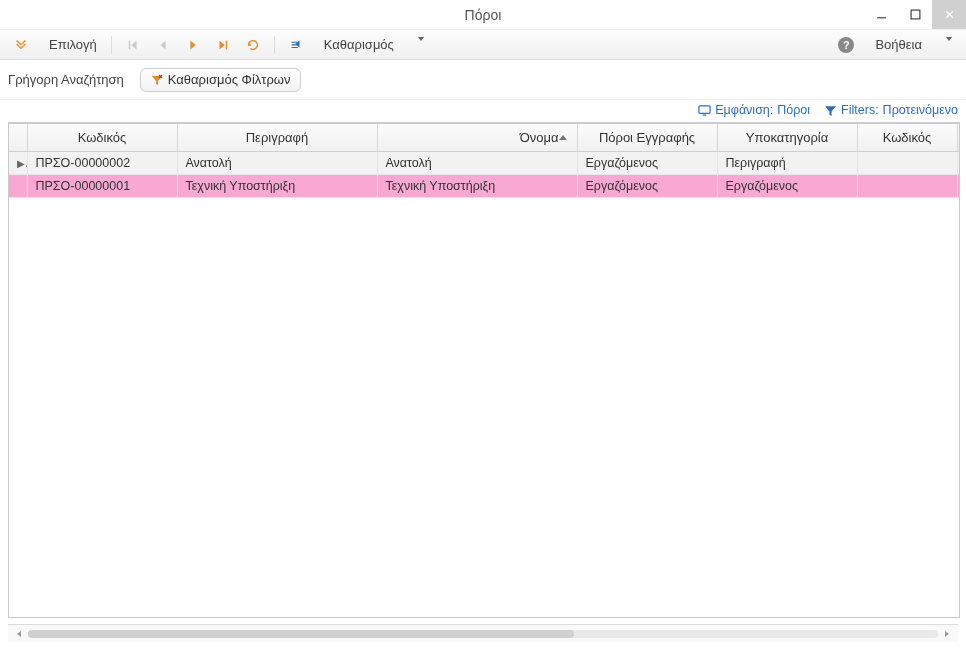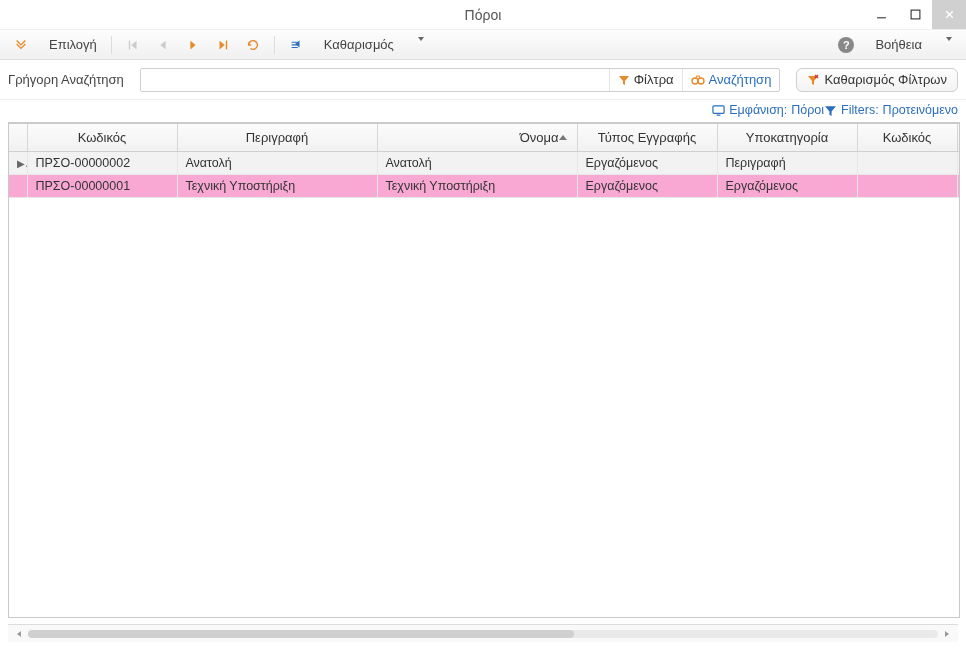--- a/index.html
+++ b/index.html
@@ -26,21 +26,21 @@
   
   .searchbar { height: 40px; padding: 6px 8px; display: flex; align-items: center; gap: 16px; border-bottom: 1px solid #eee; }
   .searchbar .label { color: #444; white-space: nowrap; }
   .search-input-wrap { flex: 1; display: flex; align-items: center; border: 1px solid #cfcfcf; border-radius: 2px; height: 24px; background: #fff; }
   .search-input { flex: 1; border: none; outline: none; padding: 2px 6px; height: 100%; font: inherit; }
   .inline-btn { display: flex; align-items: center; gap: 4px; padding: 0 8px; height: 100%; cursor: pointer; color: #2a6fbf; border-left: 1px solid #e4e4e4; white-space: nowrap; }
   .inline-btn.black { color: #333; }
   .pill-btn { display: flex; align-items: center; gap: 5px; padding: 3px 10px; border: 1px solid #cfcfcf; border-radius: 6px; background: linear-gradient(#fdfdfd,#f3f3f3); cursor: pointer; color: #333; height: 24px; }
 
   
-  .linksrow { height: 22px; display: flex; align-items: center; justify-content: flex-end; gap: 0; padding: 0 8px 2px 8px; font-size: 12.5px; }
+  .linksrow { height: 22px; display: flex; align-items: center; justify-content: flex-end; gap: 14px; padding: 0 8px 2px 8px; font-size: 12.5px; }
   .linksrow .lk { color: #2a6fbf; cursor: pointer; display: flex; align-items: center; gap: 4px; }
   .linksrow .lk .k { color: #2a6fbf; }
   .linksrow .lk svg { width: 13px; height: 13px; }
 
   
   .grid-wrap { flex: 1; display: flex; flex-direction: column; border-top: 1px solid #ccc; margin: 0 6px 6px 8px; }
   .grid { flex: 1; border: 1px solid #c9c9c9; overflow: hidden; background: #fff; display: flex; flex-direction: column; }
   table { border-collapse: collapse; width: 100%; table-layout: fixed; }
   thead th { background: linear-gradient(#fbfbfb,#f1f1f1); border-right: 1px solid #d6d6d6; border-bottom: 1px solid #cfcfcf; font-weight: normal; color: #333; padding: 6px 8px; text-align: center; font-size: 13px; white-space: nowrap; }
   thead th.rowhead { width: 18px; padding: 0; }
@@ -135,37 +135,20 @@
   <div class="tb-spacer"></div>
   <div class="tb-btn">
     <span class="help-icon">?</span>
     <span>Βοήθεια</span>
     <span class="caret-down"></span>
   </div>
 </div>
 
 <div class="searchbar">
   <span class="label">Γρήγορη Αναζήτηση</span>
-  <div class="search-input-wrap">
-    <input class="search-input" type="text" value="" style="">
-    <div class="inline-btn black">
-      <svg width="12" height="12" viewBox="0 0 12 12">
-          <path d="M1 2 H11 L7 7 V11 L5 10 V7 Z" fill="#e88a2a"></path>
-        </svg>
-      <span>Φίλτρα</span>
-    </div>
-    <div class="inline-btn">
-      <svg width="14" height="12" viewBox="0 0 14 12">
-          <circle cx="4" cy="7" r="3" fill="none" stroke="#e88a2a" stroke-width="1.4"></circle>
-          <circle cx="10" cy="7" r="3" fill="none" stroke="#e88a2a" stroke-width="1.4"></circle>
-          <path d="M5 4 L6 2 H8 L9 4" fill="none" stroke="#e88a2a" stroke-width="1.2"></path>
-        </svg>
-      <span>Αναζήτηση</span>
-    </div>
-  </div>
   <div class="pill-btn">
     <svg width="12" height="12" viewBox="0 0 12 12">
         <path d="M1 2 H11 L7 7 V11 L5 10 V7 Z" fill="#e88a2a"></path>
         <path d="M8 1 L11 4 M11 1 L8 4" stroke="#c33" stroke-width="1.2"></path>
       </svg>
     <span>Καθαρισμός Φίλτρων</span>
   </div>
 </div>
 
 <div class="linksrow">
@@ -203,21 +186,21 @@
         <tr>
           <th class="rowhead"></th>
           <th><span>Κωδικός</span></th>
           <th><span>Περιγραφή</span></th>
           <th>
             <span class="sort-cell">
               <span class="lbl">Όνομα</span>
               <span class="sort-ind si"></span>
             </span>
           </th>
-          <th><span>Τύπος Εγγραφής</span></th>
+          <th><span>Πόροι Εγγραφής</span></th>
           <th><span>Υποκατηγορία</span></th>
           <th><span>Κωδικός</span></th>
           <th class="rowhead"></th>
         </tr>
       </thead>
       <tbody id="grid-body">
       <tr class="sel">
             <td class="rowhead"><span class="row-indicator">▶</span></td>
             <td>ΠΡΣΟ-00000002</td>
             <td>Ανατολή</td>

